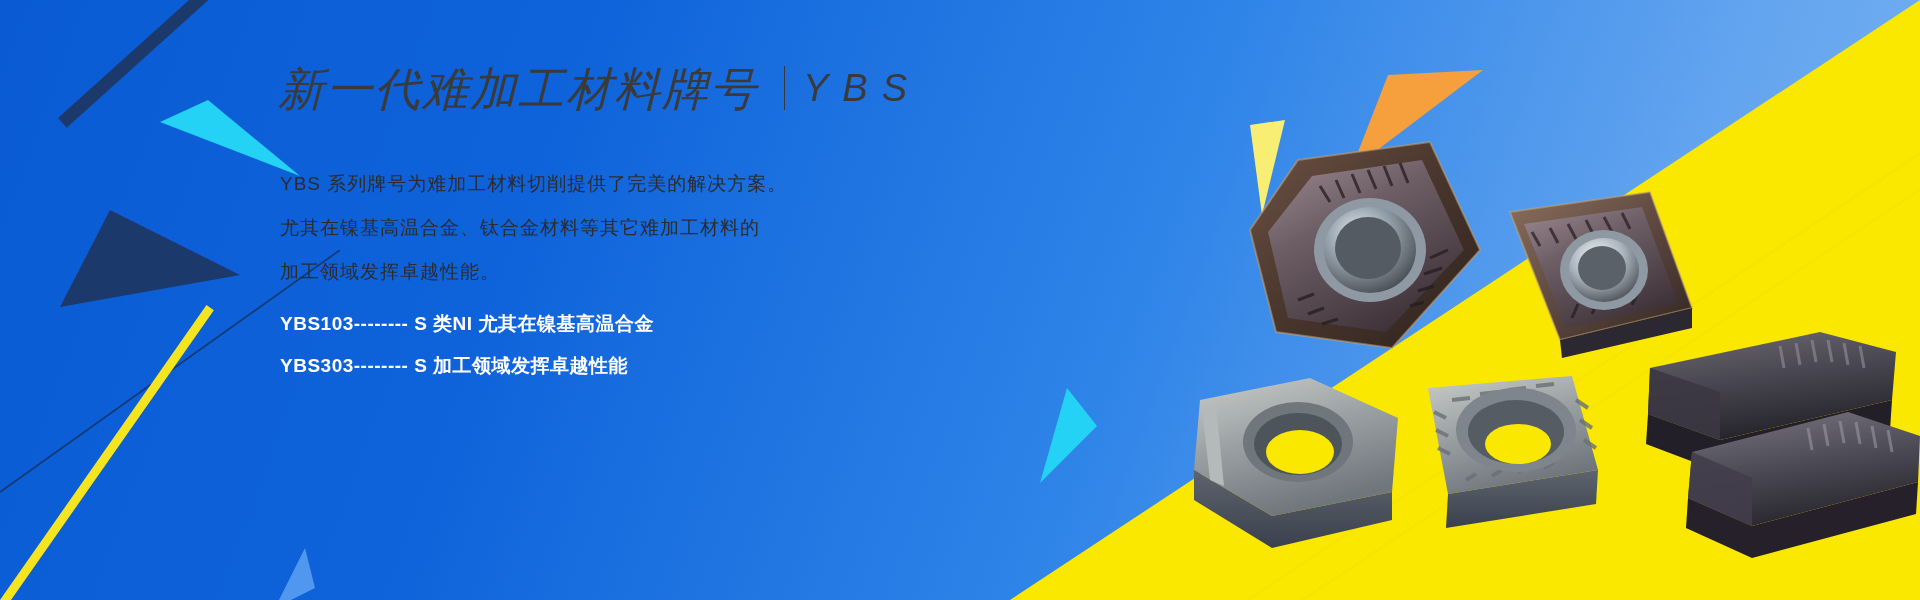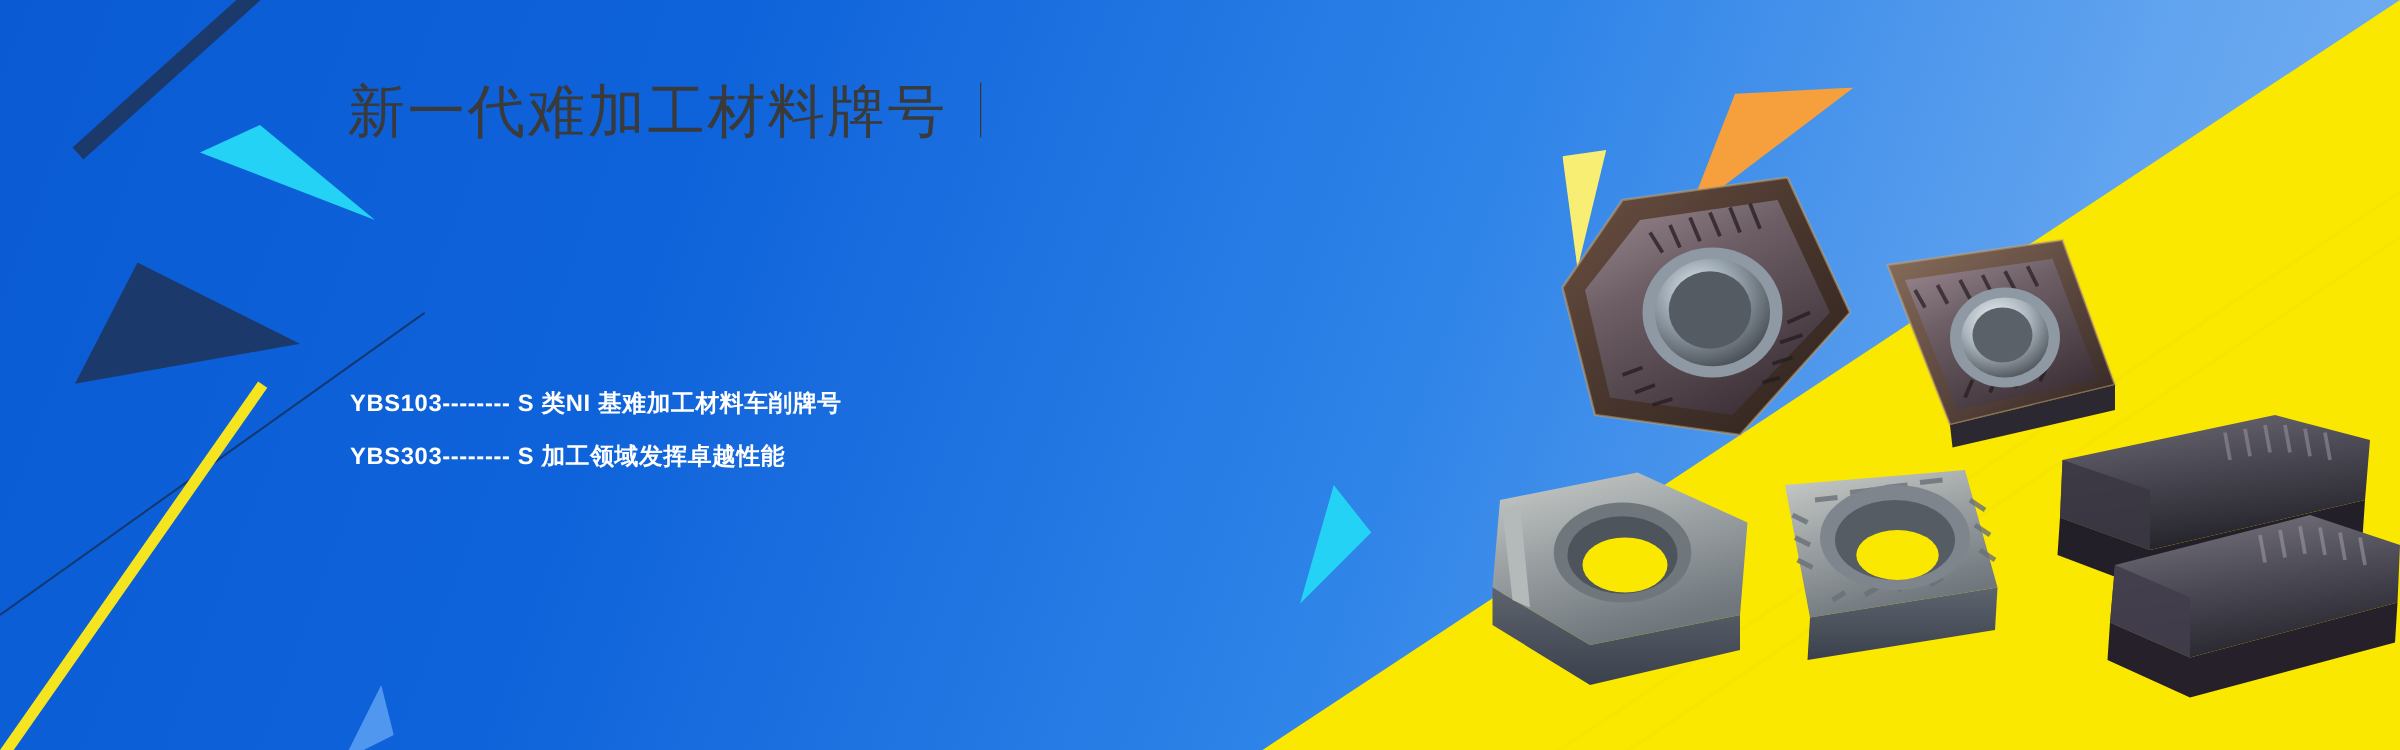--- a/index.html
+++ b/index.html
@@ -43,20 +43,21 @@
     height:600px;
   }
 
   .title-row{
     position:absolute;
     top:66px;
     left:0;
     display:flex;
     align-items:center;
     white-space:nowrap;
+    font-style:italic;
   }
   .title-cn{
     font-size:46px;
     line-height:1;
     color:#3a3a3a;
     letter-spacing:2px;
     font-weight:400;
   }
   .title-sep{
     display:inline-block;
@@ -152,25 +153,31 @@
 
   <svg class="tri" style="left:1012px; top:388px;" width="90" height="100" viewBox="0 0 90 100">
     <polygon points="55,0 85,38 28,95" fill="#23d2f5"></polygon>
   </svg>
 
   <div class="content">
 
     <div class="title-row">
       <span class="title-cn">新一代难加工材料牌号</span>
       <span class="title-sep"></span>
+      <span class="title-en">YBS</span>
     </div>
 
+    <div class="desc">
+      <div>YBS 系列牌号为难加工材料切削提供了完美的解决方案。</div>
+      <div>尤其在镍基高温合金、钛合金材料等其它难加工材料的</div>
+      <div>加工领域发挥卓越性能。</div>
+    </div>
 
     <div class="grades">
-      <div>YBS103-------- S 类NI 基难加工材料车削牌号</div>
+      <div>YBS103-------- S 类NI 尤其在镍基高温合金</div>
       <div>YBS303-------- S 加工领域发挥卓越性能</div>
     </div>
 
   </div>
 
   <div class="products">
     <svg viewBox="0 0 740 500" preserveAspectRatio="none" aria-hidden="true">
       <defs>
         <linearGradient id="gBronze" x1="0" y1="0" x2="1" y2="1">
           <stop offset="0%" stop-color="#6e5244"></stop>

